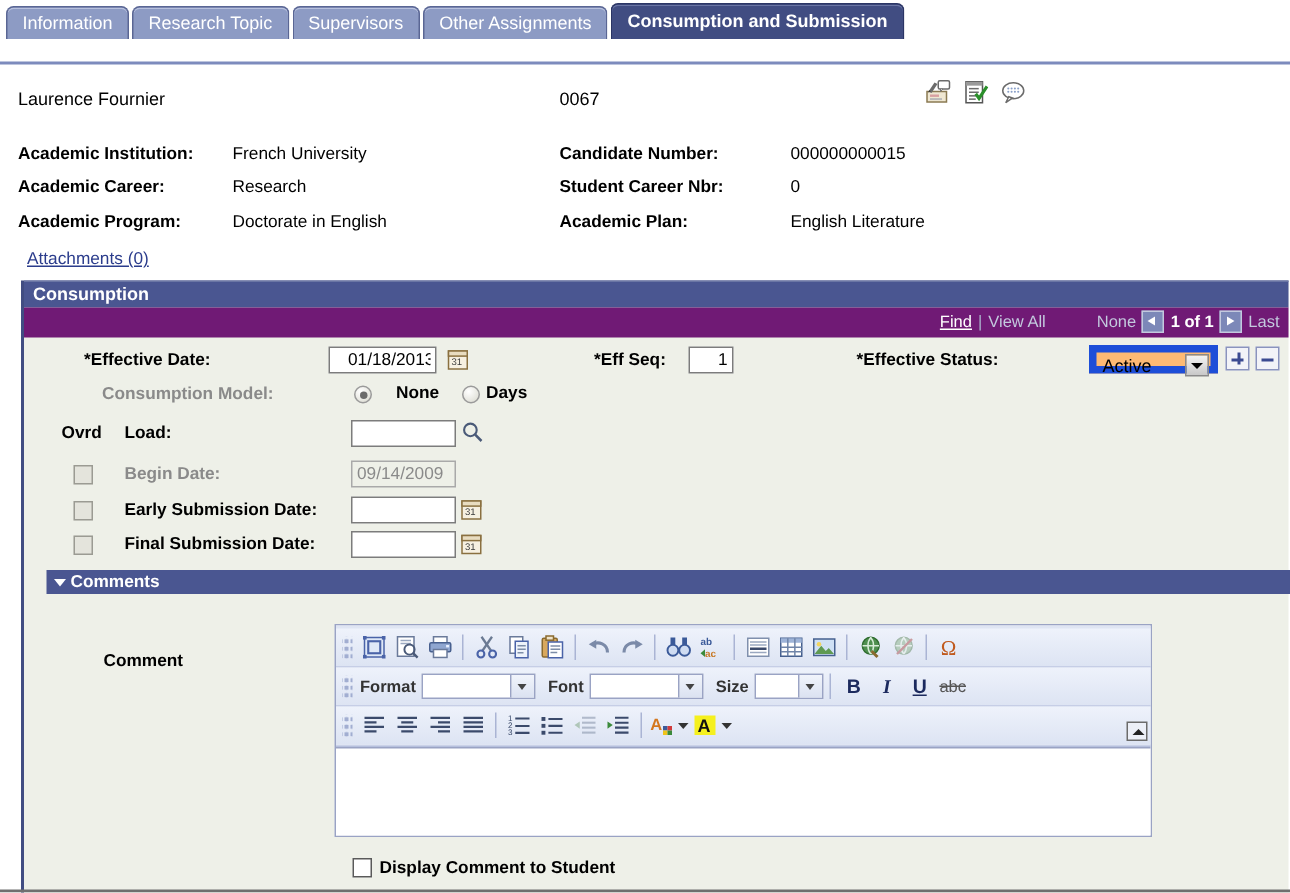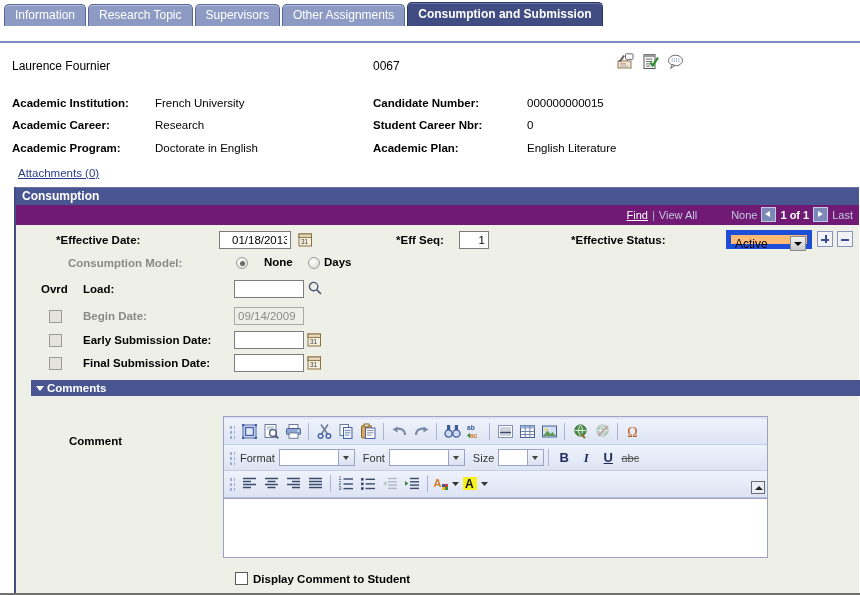--- a/index.html
+++ b/index.html
@@ -320,21 +320,21 @@
     display: flex; align-items: center; justify-content: center;
     cursor: pointer;
     flex: 0 0 auto;
   }
   .tsep {
     width: 1px; height: 17px;
     background: #aab4d4;
     margin: 0 4px;
     flex: 0 0 auto;
   }
-  .tlabel { font-size: 11px; color: #333; margin: 0 4px 0 2px; flex: 0 0 auto; }
+  .tlabel { font-size: 11px; color: #333; margin: 0 4px 0 2px; flex: 0 0 auto; font-weight: bold; }
   .tcombo {
     height: 17px;
     border: 1px solid #9aa3c4;
     background: #ffffff;
     position: relative;
     box-sizing: border-box;
     cursor: pointer;
     flex: 0 0 auto;
   }
   .tcombo .cbtn {

